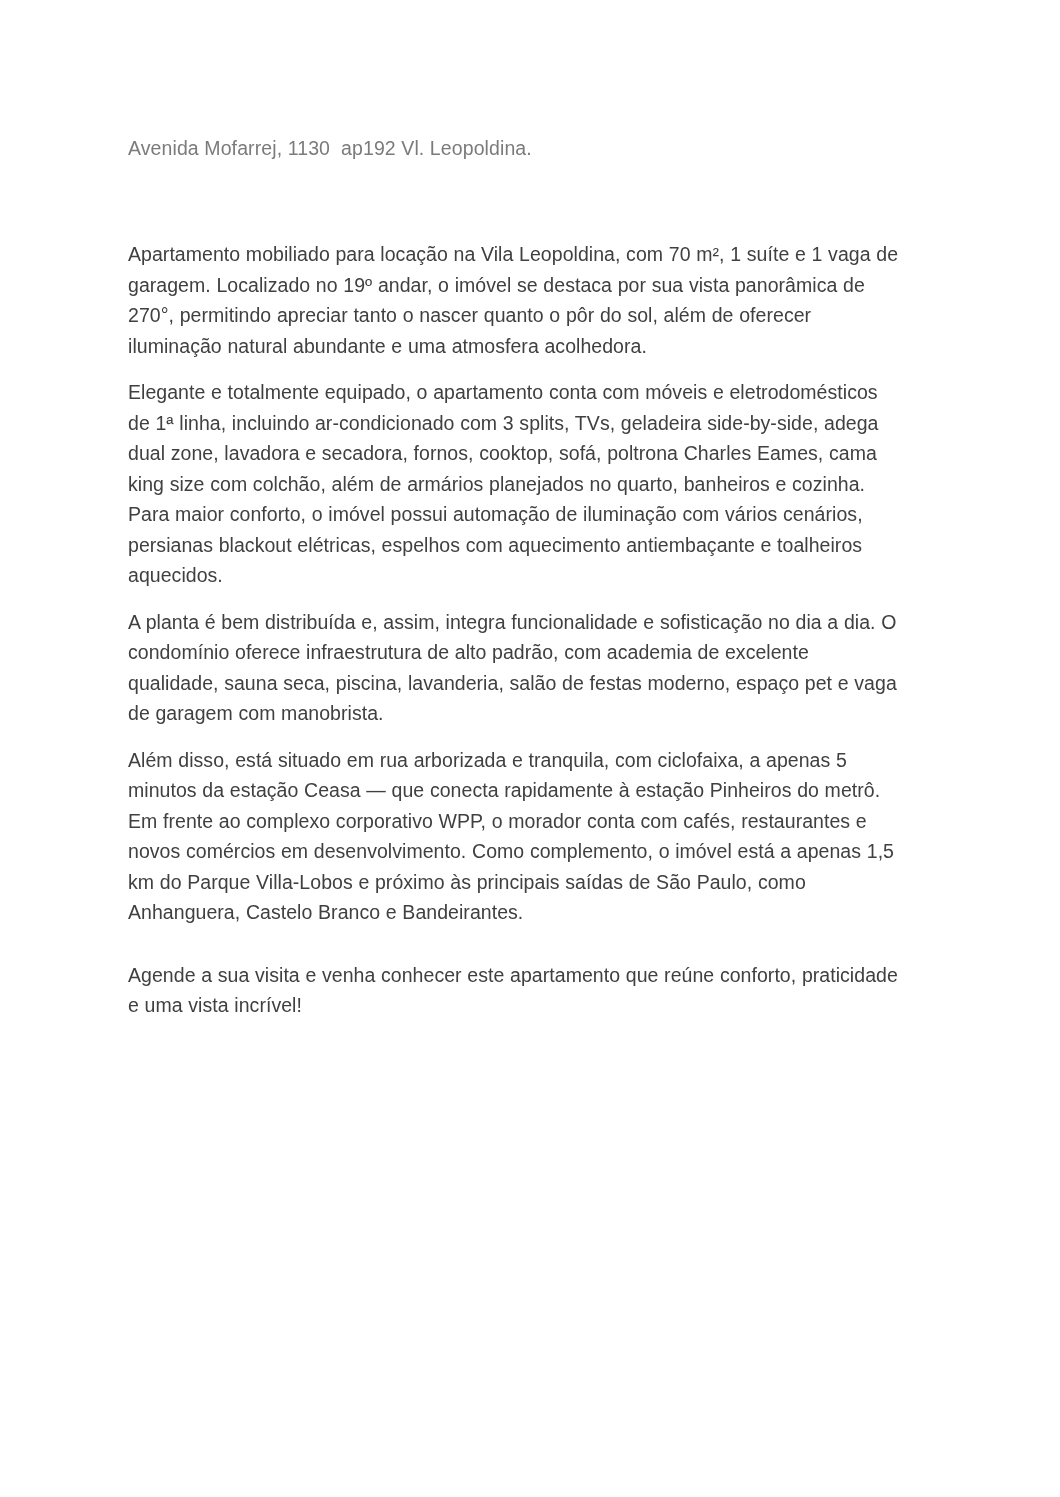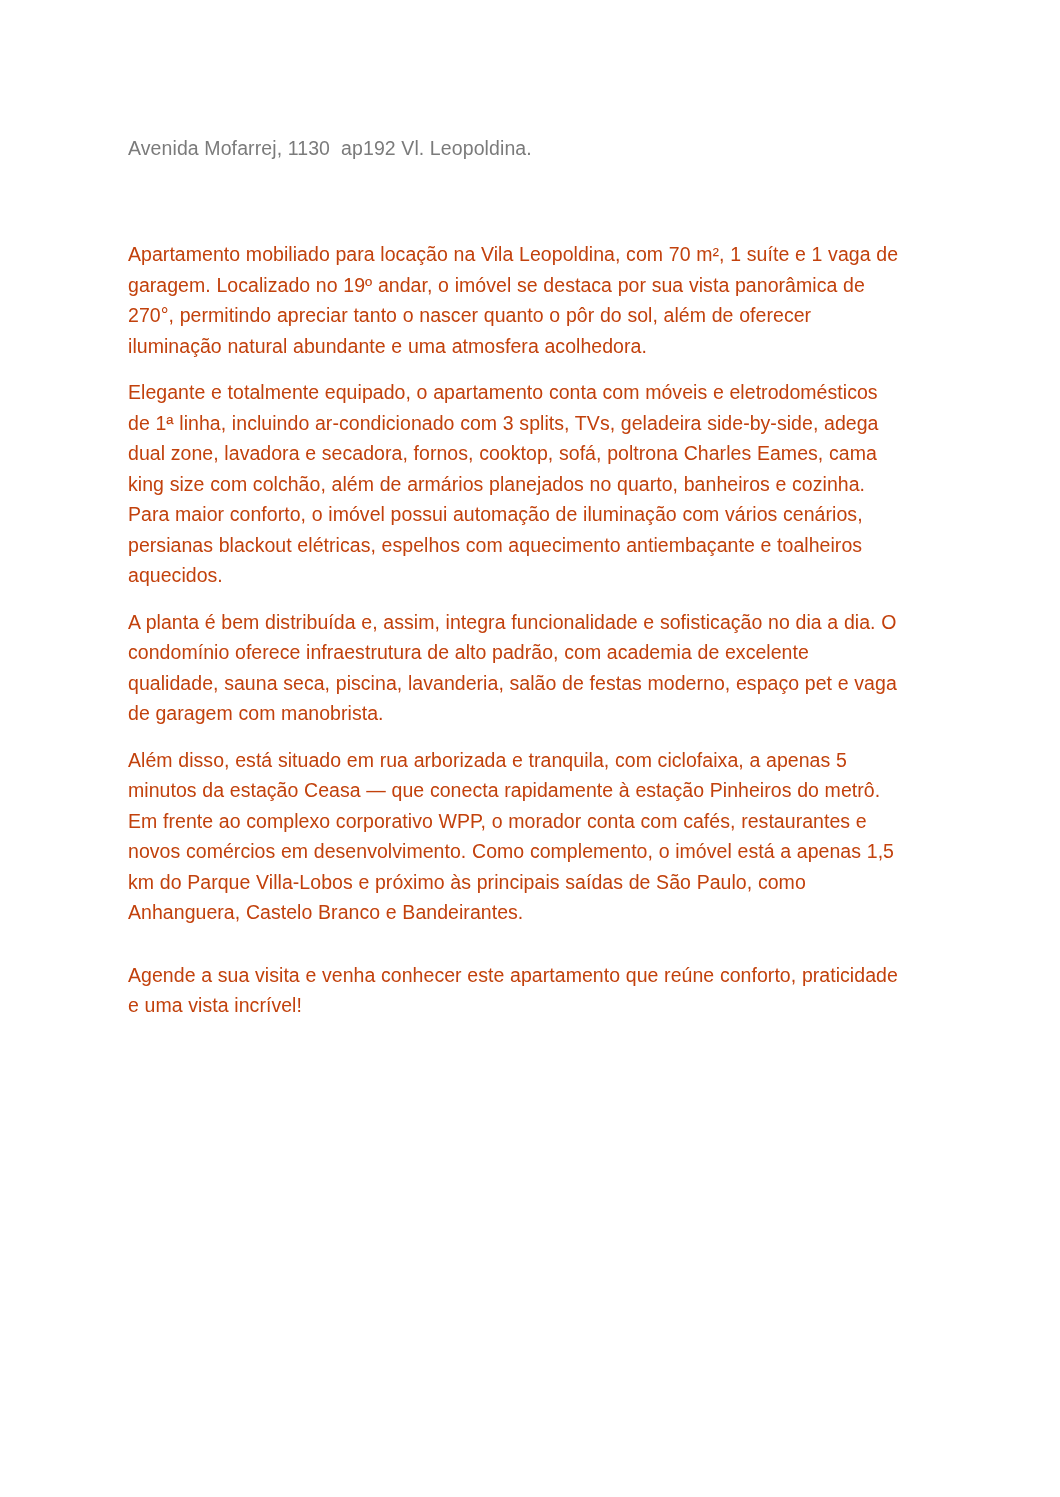--- a/index.html
+++ b/index.html
@@ -36,21 +36,21 @@
     line-height: 30px;
     color: #7b7b7b;
     letter-spacing: 0.1px;
     margin: 0 0 76px 0;
     white-space: pre;
   }
 
   .para {
     font-size: 19.5px;
     line-height: 30.5px;
-    color: #c2410c;
+    color: #404040;
     letter-spacing: 0.05px;
     margin: 0 0 16px 0;
     text-align: left;
     word-spacing: 0.2px;
   }
 
   .para:last-child {
     margin-bottom: 0;
     margin-top: 32px;
   }

